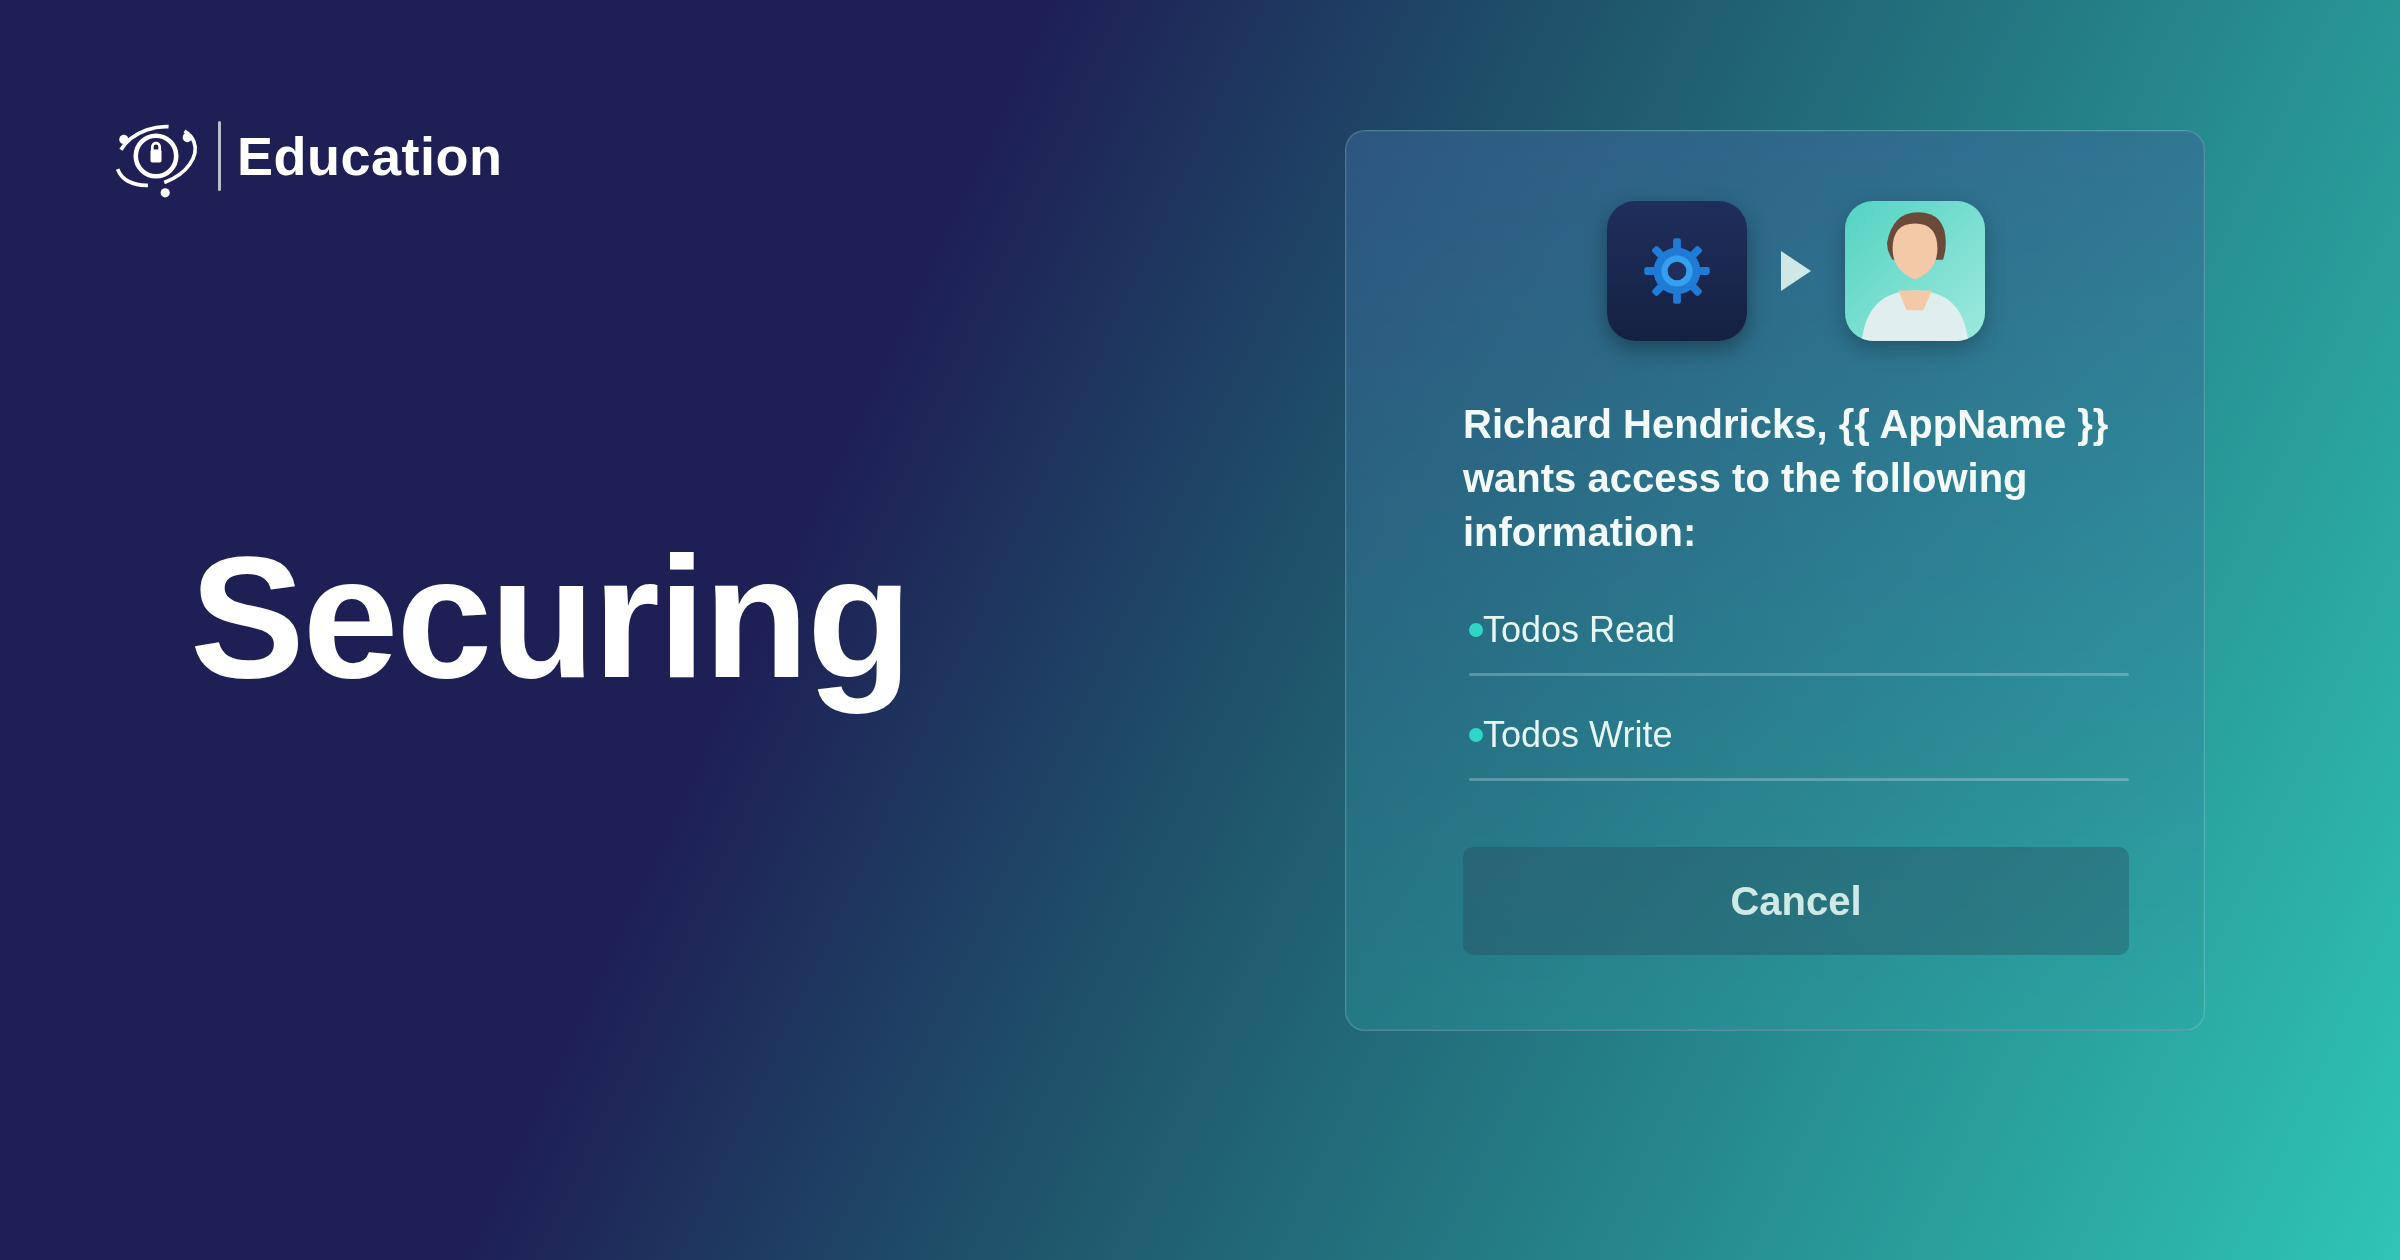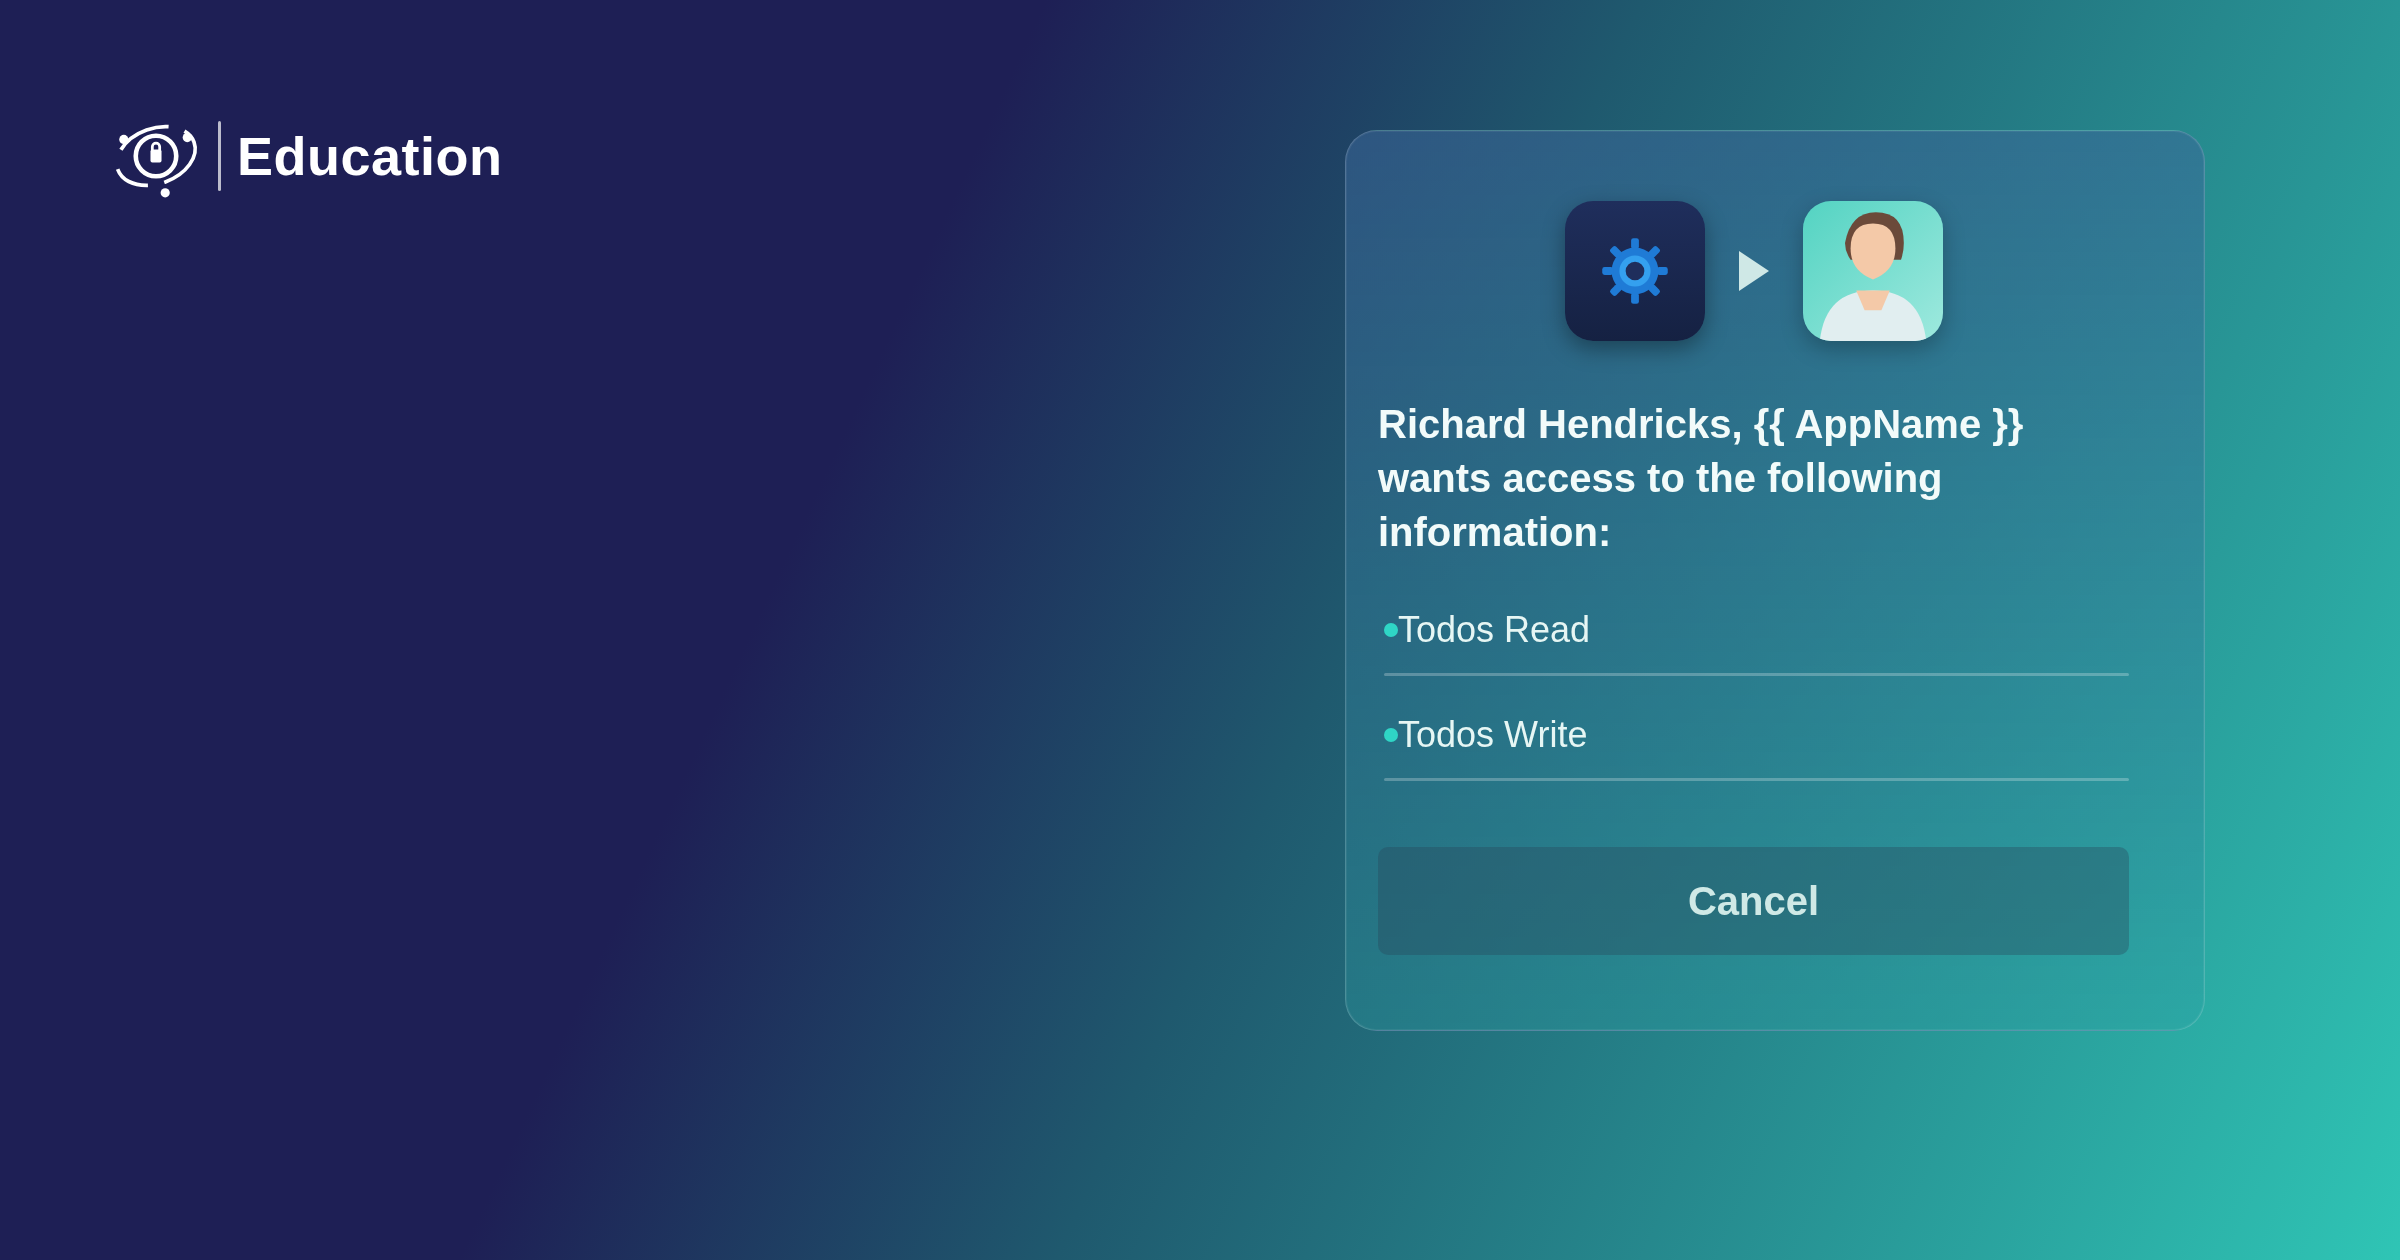--- a/index.html
+++ b/index.html
@@ -31,22 +31,22 @@
   }
   .hero .line1 { color: #ffffff; font-size: 172px; font-weight: 800; line-height: 1.02; letter-spacing: -2px; }
   .hero .line2 { color: #9ce8df; font-size: 172px; font-weight: 800; line-height: 1.08; letter-spacing: -2px; }
 
   
   .card {
     position: absolute;
     top: 130px;
     left: 1345px;
     width: 860px;
-    border-radius: 32px;
-    padding: 70px 75px 75px 32px;
+    border-radius: 20px;
+    padding: 70px 75px 75px 117px;
     background: linear-gradient(180deg, rgba(59,102,152,0.55) 0%, rgba(46,160,165,0.30) 100%);
     border: 1px solid rgba(255,255,255,0.18);
     box-shadow: 0 0 0 1px rgba(255,255,255,0.06) inset;
   }
 
   .icon-row { display:flex; align-items:center; justify-content:center; gap: 34px; margin-bottom: 56px; }
   .app-icon {
     width: 140px; height: 140px; border-radius: 28px;
     background: linear-gradient(180deg, #1f2e5c 0%, #152142 100%);
     display:flex; align-items:center; justify-content:center;
@@ -102,20 +102,21 @@
       <circle cx="15" cy="32" r="5" fill="#fff"></circle>
       <circle cx="84" cy="30" r="5" fill="#fff"></circle>
       <circle cx="60" cy="90" r="5" fill="#fff"></circle>
     </svg>
   </div>
   <div class="vrule"></div>
   <div class="brand-text">Education</div>
 </div>
 
 <div class="hero">
+  <div class="line1">Securing</div>
 </div>
 
 <div class="card">
   <div class="icon-row">
     <div class="app-icon">
       <svg viewBox="0 0 100 100" width="78" height="78">
         <g fill="#1f7bd6">
           <circle cx="50" cy="50" r="30"></circle>
         </g>
         <g fill="#1f2e5c">

